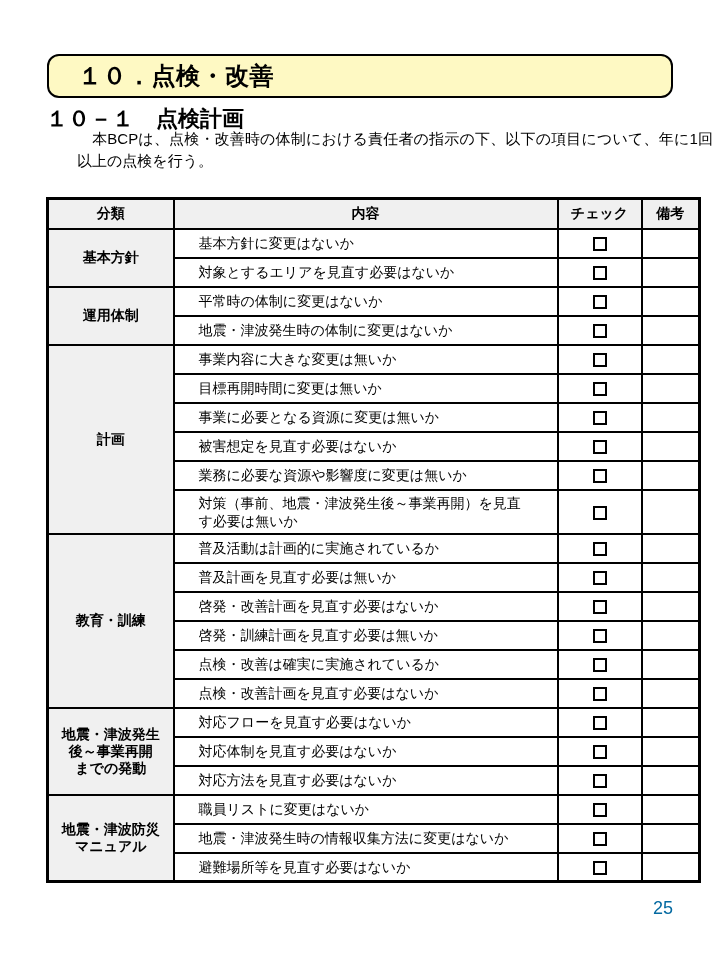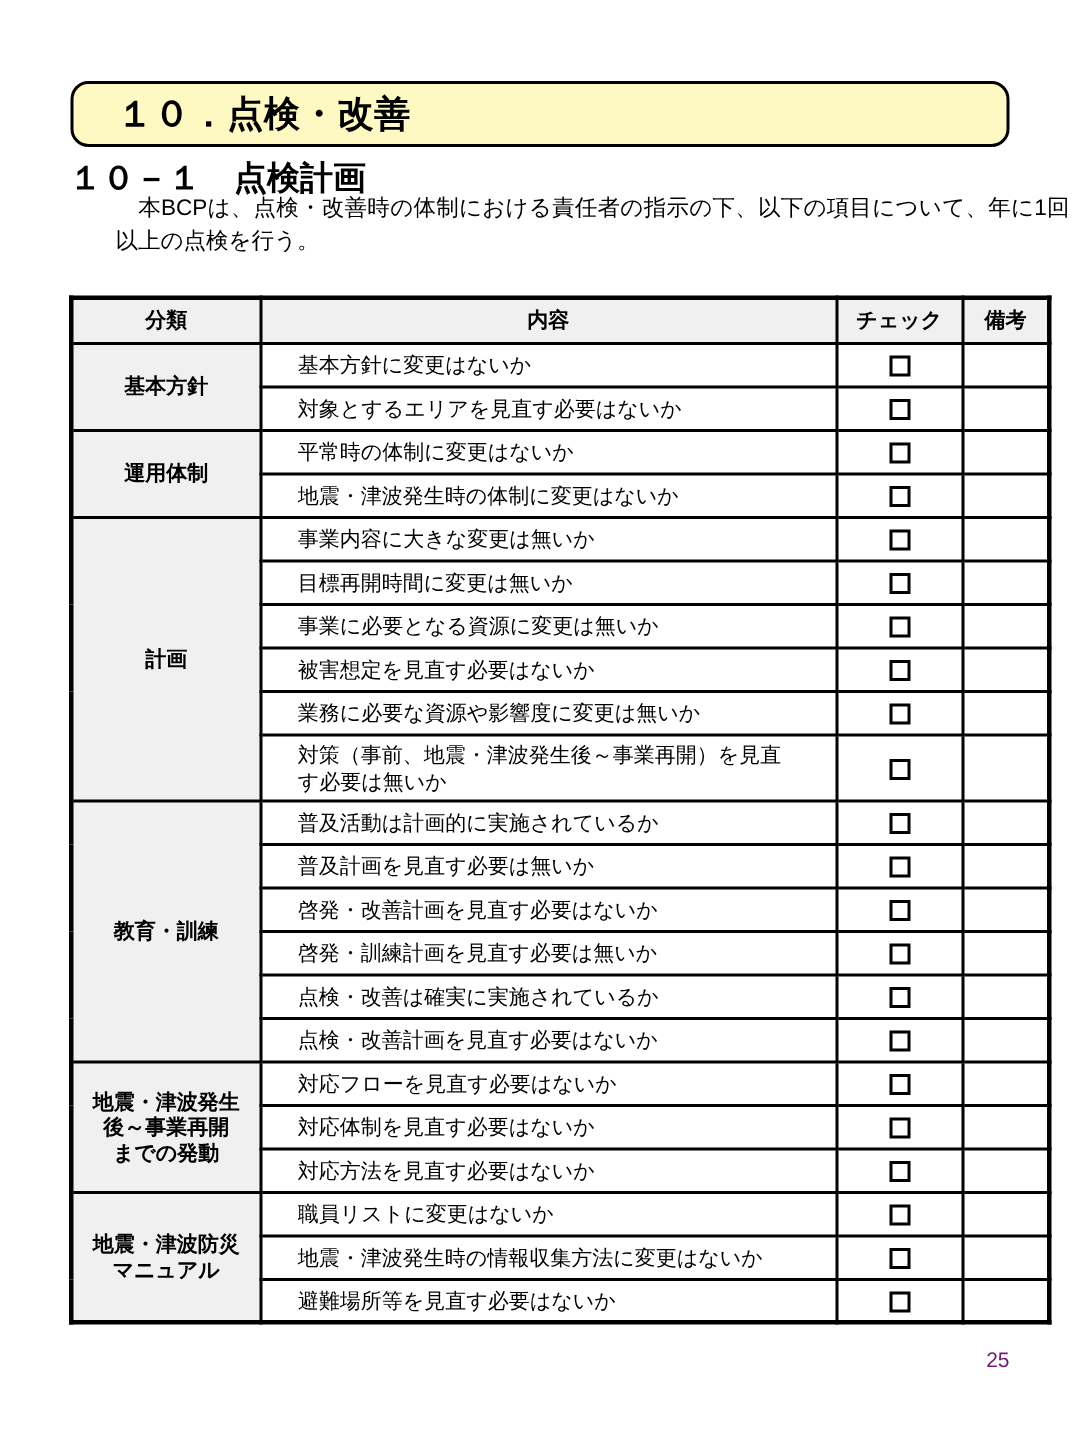--- a/index.html
+++ b/index.html
@@ -99,22 +99,22 @@
     display: inline-block;
     width: 10px; height: 10px;
     border: 2px solid #000;
     background: #fff;
     vertical-align: middle;
   }
 
   .page-number {
     position: absolute;
     right: 47px; top: 898px;
-    font-size: 14px;
-    color: #701a75;
+    font-size: 18px;
+    color: #0369a1;
   }
 </style>
 </head>
 <body>
 
 <div class="page">
 
   <div class="title-box">
     <span>１０．点検・改善</span>
   </div>

